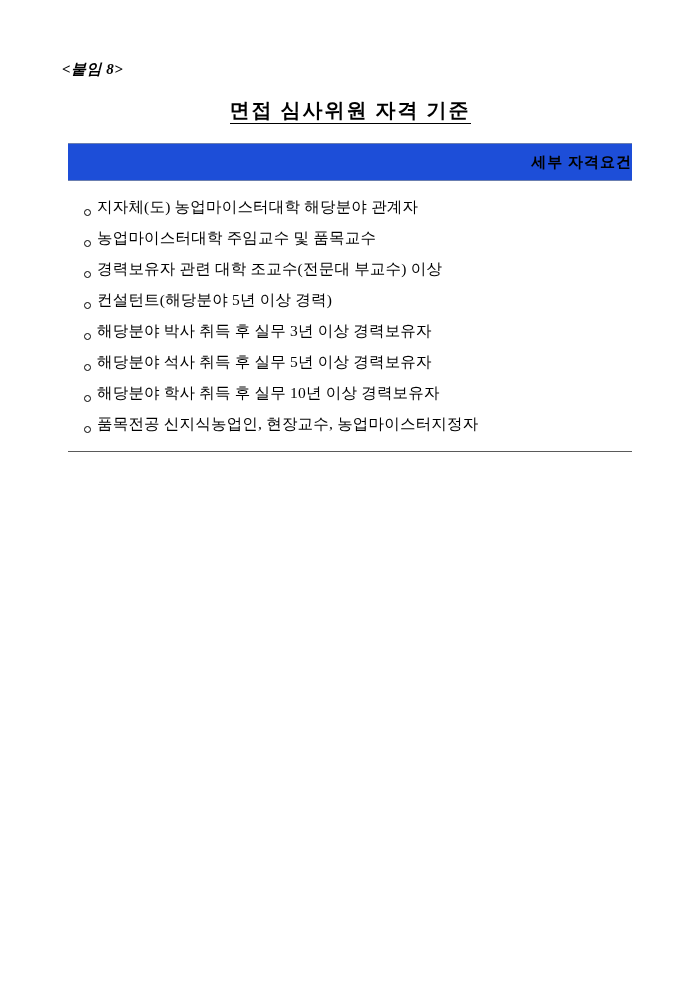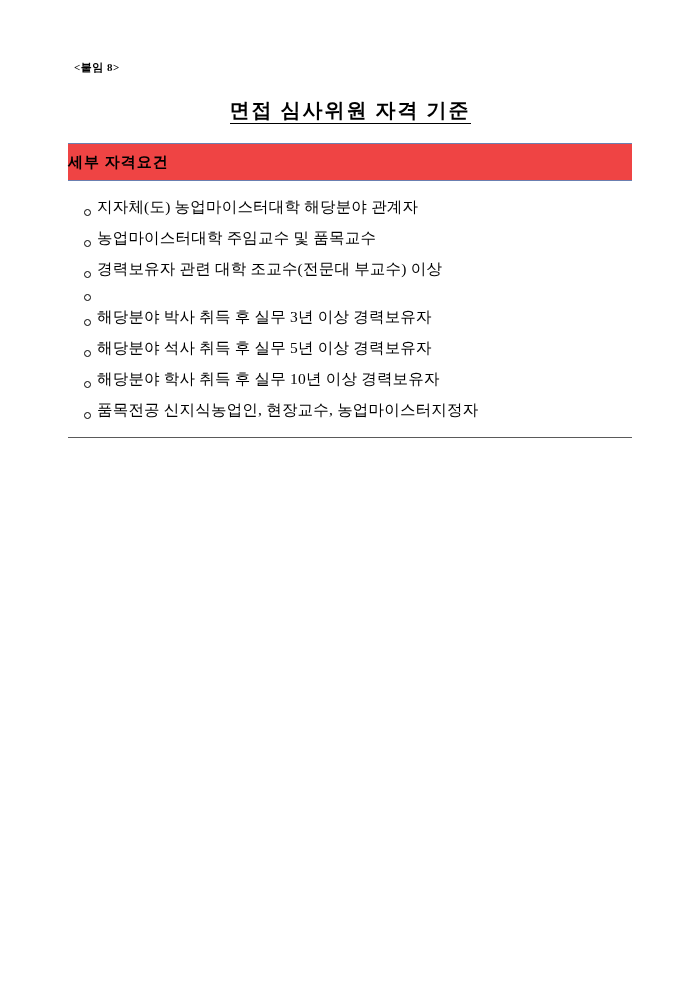--- a/index.html
+++ b/index.html
@@ -17,26 +17,27 @@
   }
   .page {
     position: relative;
     width: 700px;
     height: 990px;
     box-sizing: border-box;
     padding: 0;
   }
   .attachment-tag {
     position: absolute;
-    left: 74px;
+    left: 62px;
     top: 60px;
-    font-size: 11px;
+    font-size: 15px;
     font-weight: bold;
     letter-spacing: 0.5px;
     font-family: "Liberation Serif", "DejaVu Serif", serif;
+    font-style: italic;
   }
   .doc-title {
     position: absolute;
     left: 0;
     right: 0;
     top: 97px;
     text-align: center;
     font-size: 20px;
     font-weight: bold;
     letter-spacing: 2px;
@@ -45,26 +46,26 @@
     border-bottom: 1.5px solid #000;
     padding-bottom: 2px;
   }
   .table-wrap {
     position: absolute;
     left: 68px;
     top: 143px;
     width: 564px;
   }
   .table-head {
-    background: #ef4444;
+    background: #1d4ed8;
     border-top: 1.2px solid #6b7fb0;
     border-bottom: 1.2px solid #6b7fb0;
     height: 36px;
     line-height: 36px;
-    text-align: left;
+    text-align: right;
     font-size: 15px;
     font-weight: bold;
     letter-spacing: 1px;
   }
   .table-body {
     border-bottom: 1.2px solid #5a5a5a;
     padding: 11px 0 11px 0;
   }
   .req-item {
     display: flex;
@@ -116,20 +117,21 @@
       <div class="req-item">
         <span class="bullet"></span>
         <span class="req-text">농업마이스터대학 주임교수 및 품목교수</span>
       </div>
       <div class="req-item">
         <span class="bullet"></span>
         <span class="req-text">경력보유자 관련 대학 조교수(전문대 부교수) 이상</span>
       </div>
       <div class="req-item">
         <span class="bullet"></span>
+        <span class="req-text">컨설턴트(해당분야 5년 이상 경력)</span>
       </div>
       <div class="req-item">
         <span class="bullet"></span>
         <span class="req-text">해당분야 박사 취득 후 실무 3년 이상 경력보유자</span>
       </div>
       <div class="req-item">
         <span class="bullet"></span>
         <span class="req-text">해당분야 석사 취득 후 실무 5년 이상 경력보유자</span>
       </div>
       <div class="req-item">

